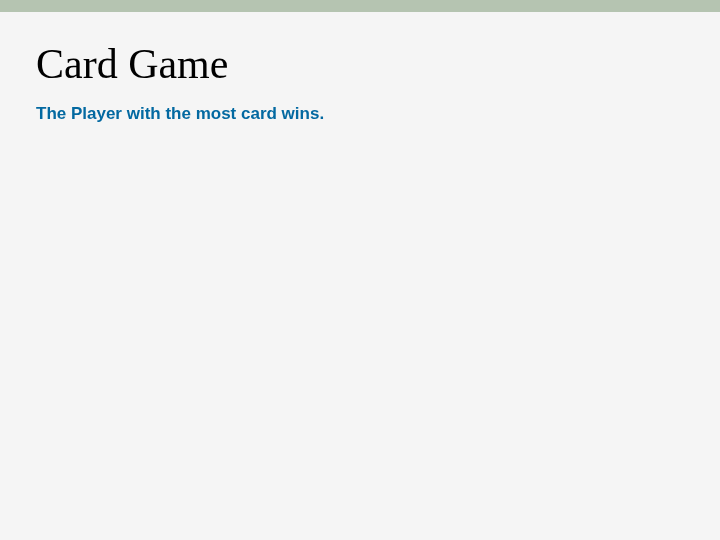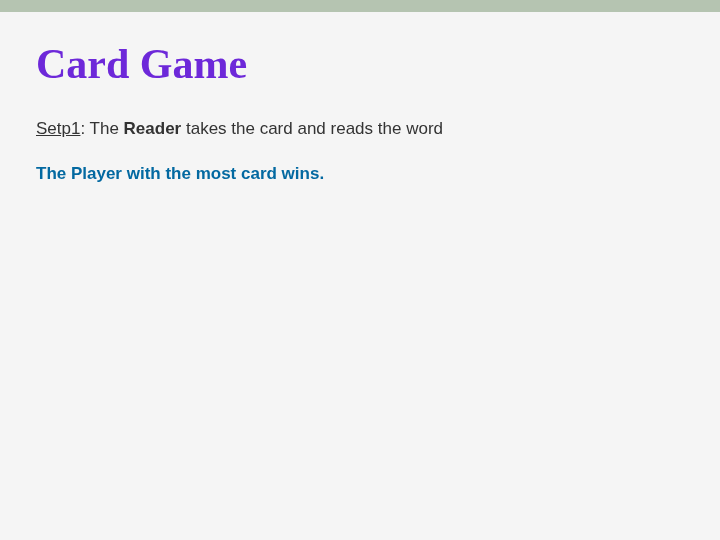--- a/index.html
+++ b/index.html
@@ -28,23 +28,23 @@
       height: 12px;
       background-color: #b5c4b1;
     }
 
     .content {
       padding: 28px 36px 28px 36px;
     }
 
     .title {
       font-size: 42px;
-      font-weight: 700;
-      color: #6d28d9;
-      margin-bottom: 28px;
+      font-weight: 400;
+      color: #000000;
+      margin-bottom: 16px;
       font-family: Georgia, 'Times New Roman', serif;
     }
 
     .step {
       margin-bottom: 22px;
       font-size: 17px;
       color: #333333;
       line-height: 1.5;
     }
 
@@ -65,23 +65,20 @@
   </style>
 </head>
 <body>
 
 <div class="page">
   <div class="top-bar"></div>
   <div class="content">
 
     <h1 class="title">Card Game</h1>
 
-    <p class="step">
-      <span class="step-label">Setp1</span><span>: The </span><span class="bold">Reader</span><span> takes the card and reads the word</span>
-    </p>
 
 
 
 
     <p class="final-line">The Player with the most card wins.</p>
 
   </div>
 </div>
 
 </body></html>

